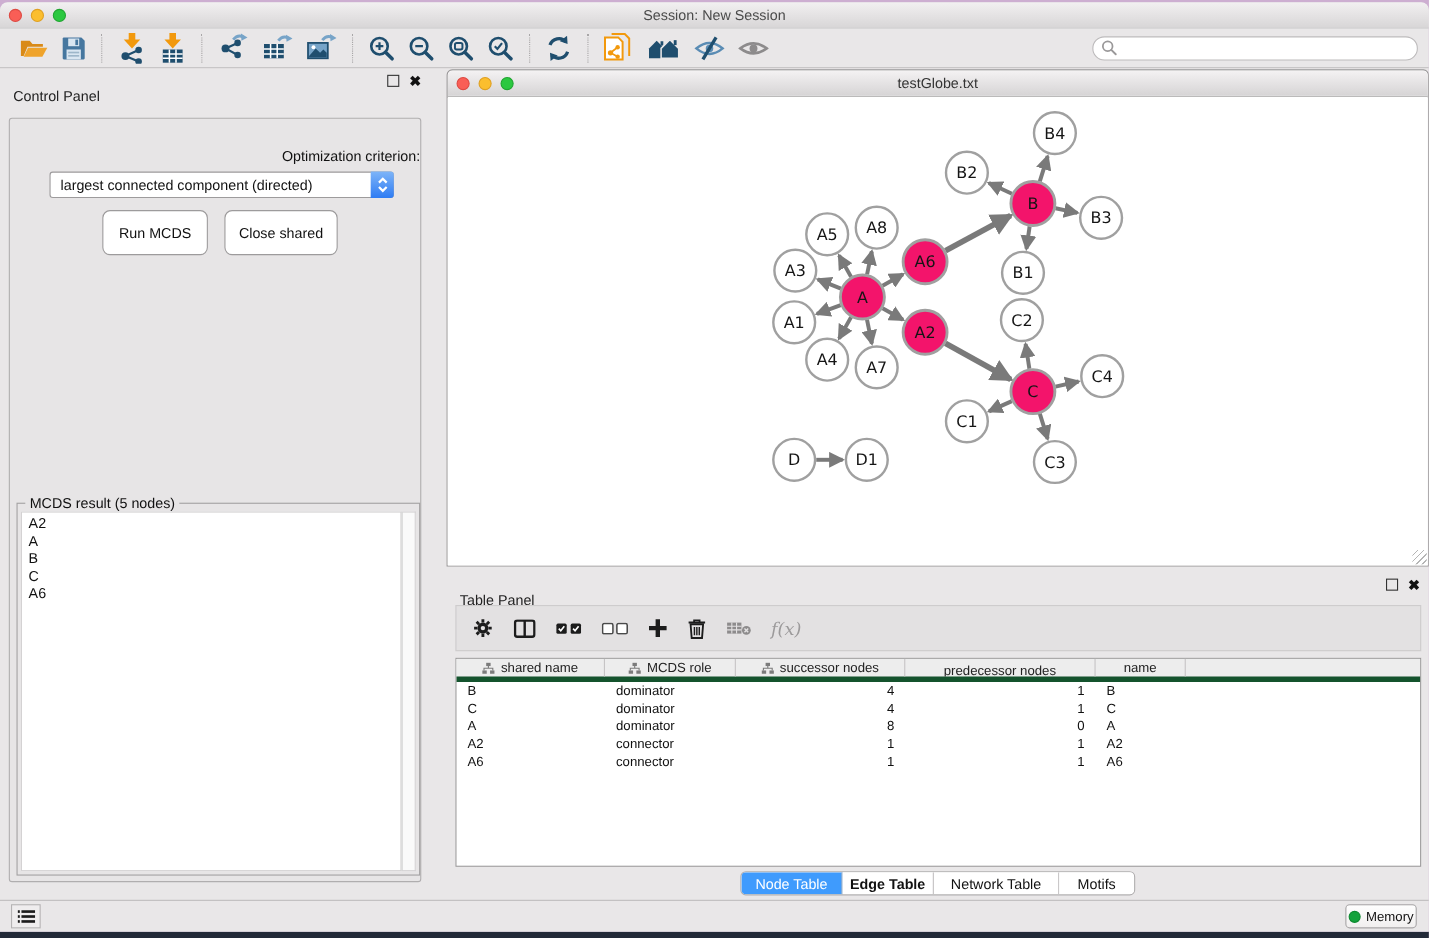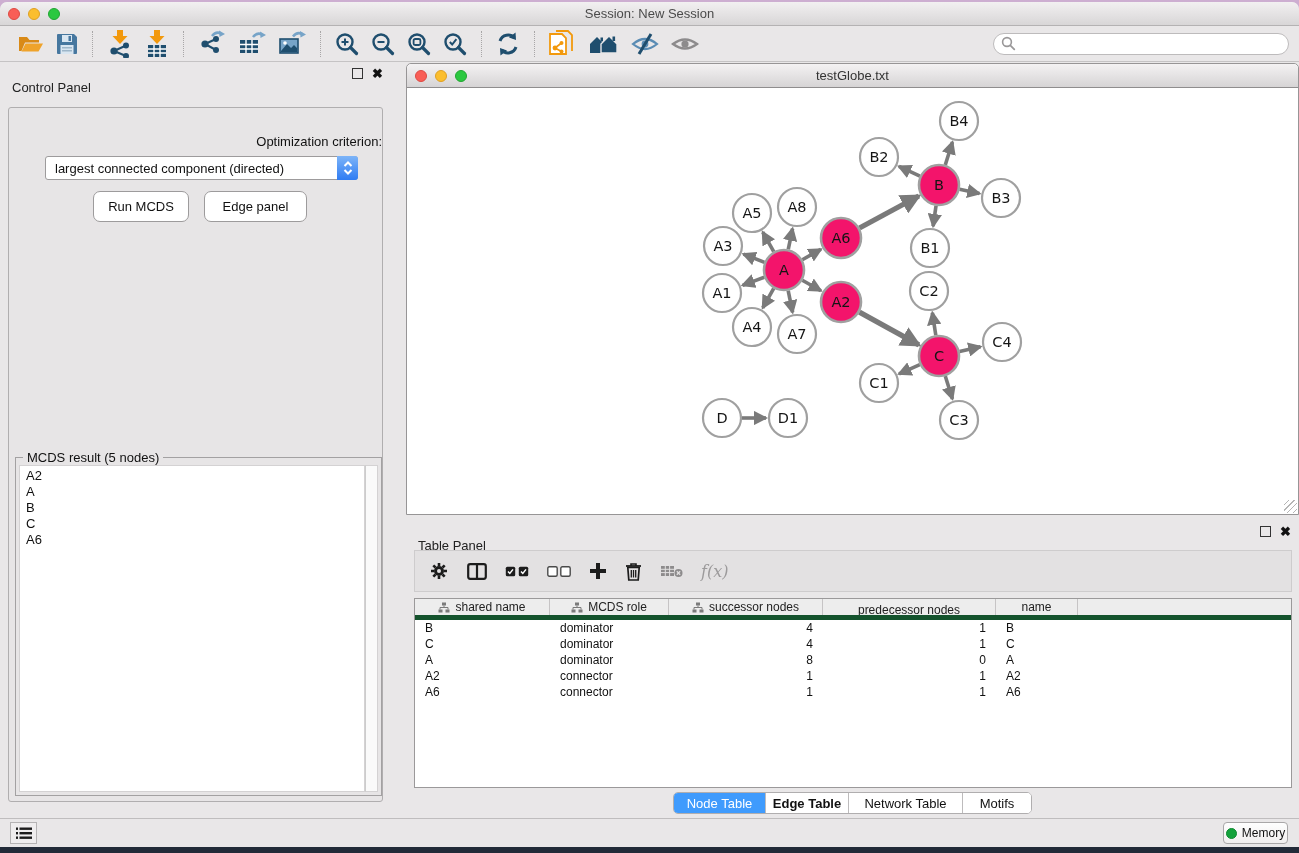--- a/index.html
+++ b/index.html
@@ -38,21 +38,21 @@
   .cp-tab { height:100%; display:flex; align-items:center; justify-content:center; font-size:13px; background:#fff; color:#111; border-right:1px solid #c2c0c1; }
   .cp-tab:last-child { border-right:none; }
   .cp-tab.active { background:#3f9bfd; color:#fff; }
 
   .cp-sub { position:absolute; left:8px; top:45px; width:375px; height:695px; border:1px solid #b0aeaf; border-radius:3px; background:#e7e5e6; }
   .opt-label { position:absolute; top:26px; left:0; right:0; text-align:right; font-size:13px; color:#111; }
   .dropdown { position:absolute; left:36px; top:48px; width:313px; height:24px; background:#fff; border:1px solid #9d9b9c; border-radius:3px; display:flex; align-items:center; }
   .dropdown .val { flex:1; padding-left:9px; font-size:13px; color:#111; white-space:nowrap; overflow:hidden; }
   .dd-stepper { width:21px; height:24px; margin:-1px -1px -1px 0; border-radius:0 3px 3px 0; background:linear-gradient(#7db4f8,#2f7cf3); display:flex; align-items:center; justify-content:center; }
   .btnrow { position:absolute; top:83px; left:0; width:100%; }
-  .pbtn { position:absolute; height:31px; background:#fff; border:1px solid #9d9b9c; border-radius:7px; font-size:13px; color:#111; text-align:center; font-family:"Liberation Sans", sans-serif; }
+  .pbtn { position:absolute; height:41px; background:#fff; border:1px solid #9d9b9c; border-radius:7px; font-size:13px; color:#111; text-align:center; font-family:"Liberation Sans", sans-serif; }
   .pbtn.run { left:84px; width:96px; }
   .pbtn.close { left:195px; width:103px; }
 
   .result-group { position:absolute; left:6px; top:349px; width:367px; height:339px; border:1px solid #a3a1a2; }
   .result-legend { position:absolute; top:-8px; left:7px; background:#e7e5e6; padding:0 4px; font-size:13px; color:#111; }
   .result-list { position:absolute; top:7px; left:3px; right:16px; bottom:3px; background:#fff; border:1px solid #d4d2d3; padding:2px 6px; overflow:hidden; }
   .result-item { font-size:13px; line-height:16px; color:#111; }
   .result-scroll { position:absolute; top:7px; right:3px; bottom:3px; width:13px; background:#fafafa; border:1px solid #d4d2d3; border-left:1px solid #cccccc; }
 
   
@@ -263,21 +263,21 @@
         <span class="dd-stepper">
           <svg width="14" height="16" viewBox="0 0 14 16">
             <path d="M3.5 6 L7 2.5 L10.5 6" fill="none" stroke="#fff" stroke-width="2"></path>
             <path d="M3.5 10 L7 13.5 L10.5 10" fill="none" stroke="#fff" stroke-width="2"></path>
           </svg>
         </span>
       </div>
 
       <div class="btnrow">
         <button class="pbtn run">Run MCDS</button>
-        <button class="pbtn close">Edge panel</button>
+        <button class="pbtn close">Close shared</button>
       </div>
 
       <div class="result-group">
         <span class="result-legend">MCDS result (5 nodes)</span>
         <div class="result-list" id="mcds-result-list">
             <div class="result-item">A2</div>
             <div class="result-item">A</div>
             <div class="result-item">B</div>
             <div class="result-item">C</div>
             <div class="result-item">A6</div>

